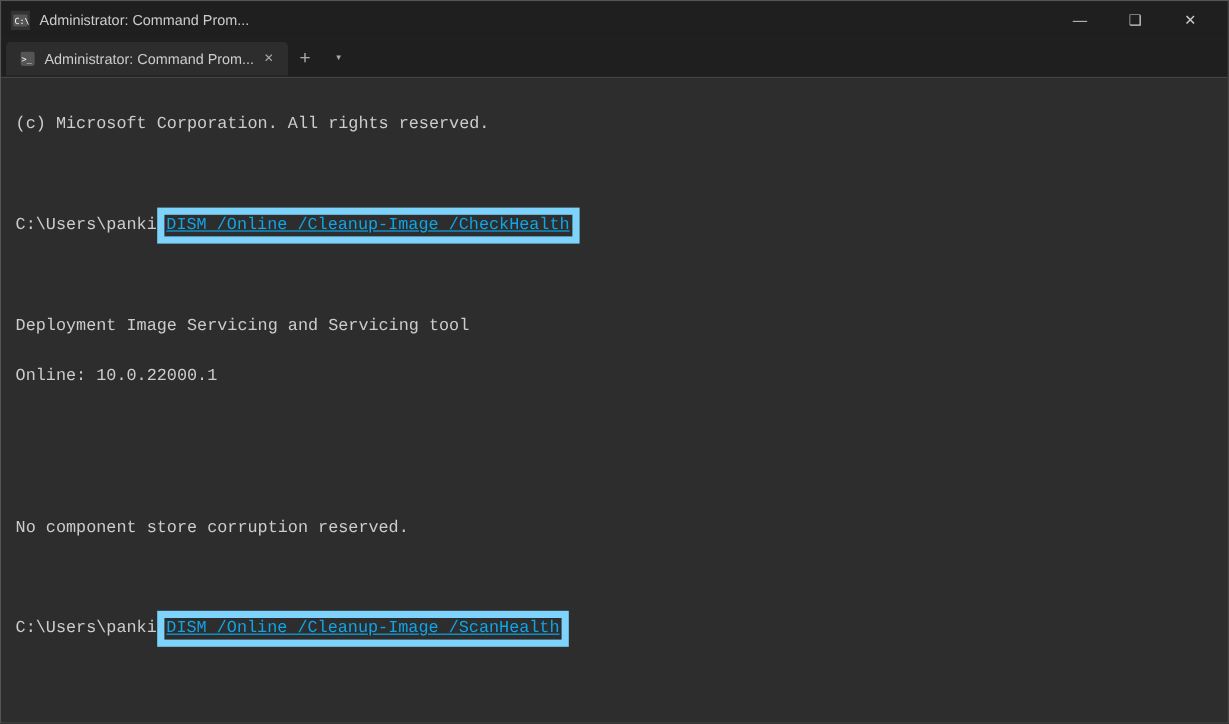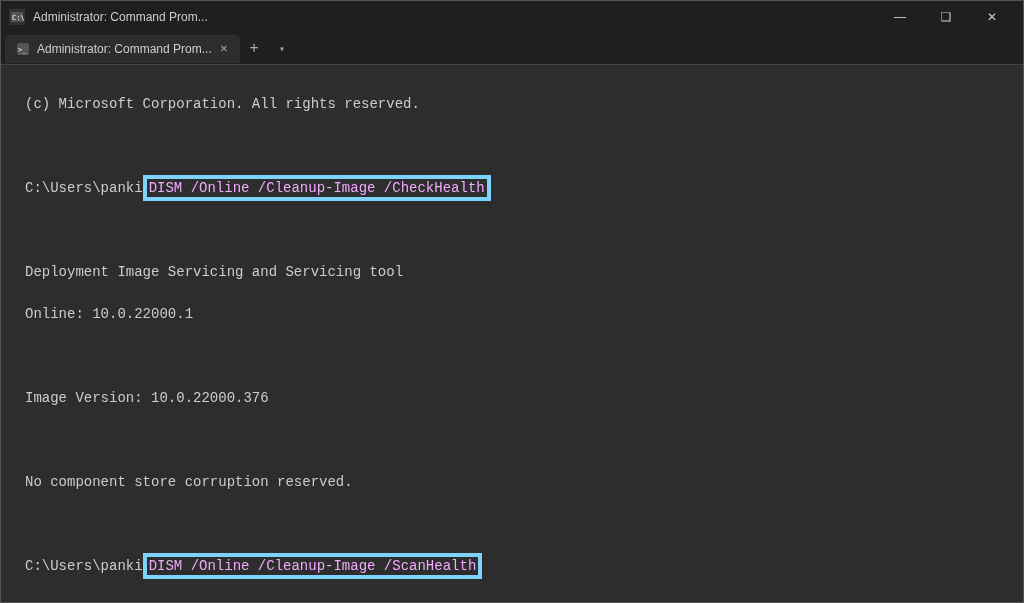--- a/index.html
+++ b/index.html
@@ -110,34 +110,35 @@
       align-items: center;
       justify-content: center;
       color: #aaa;
       cursor: pointer;
       font-size: 10px;
     }
 
     .terminal-content {
       flex: 1;
       background: #2d2d2d;
-      padding: 8px 24px;
+      padding: 8px 12px;
       color: #cccccc;
       font-size: 14px;
       line-height: 1.5;
       overflow: hidden;
       white-space: pre;
     }
 
     .cmd-highlighted {
       display: inline;
       background: transparent;
-      border: 4px solid #7dd3fc;
-      color: #f0abfc;
+      border: 6px solid #7dd3fc;
+      color: #0ea5e9;
       padding: 1px 2px;
+      text-decoration: underline;
     }
 
     .line {
       display: block;
       min-height: 1.5em;
     }
   </style>
 </head>
 <body>
 
@@ -172,21 +173,20 @@
   </div>
 
   <div class="terminal-content">
 <span class="line">(c) Microsoft Corporation. All rights reserved.</span>
 <span class="line"> </span>
 <span class="line"><span>C:\Users\panki</span><span class="cmd-highlighted">DISM /Online /Cleanup-Image /CheckHealth</span></span>
 <span class="line"> </span>
 <span class="line">Deployment Image Servicing and Servicing tool</span>
 <span class="line">Online: 10.0.22000.1</span>
 <span class="line"> </span>
-<span class="line">Image Version: 10.0.22000.376</span>
 <span class="line"> </span>
 <span class="line">No component store corruption reserved.</span>
 <span class="line"> </span>
 <span class="line"><span>C:\Users\panki</span><span class="cmd-highlighted">DISM /Online /Cleanup-Image /ScanHealth</span></span>
 
 
 
 
 
 

